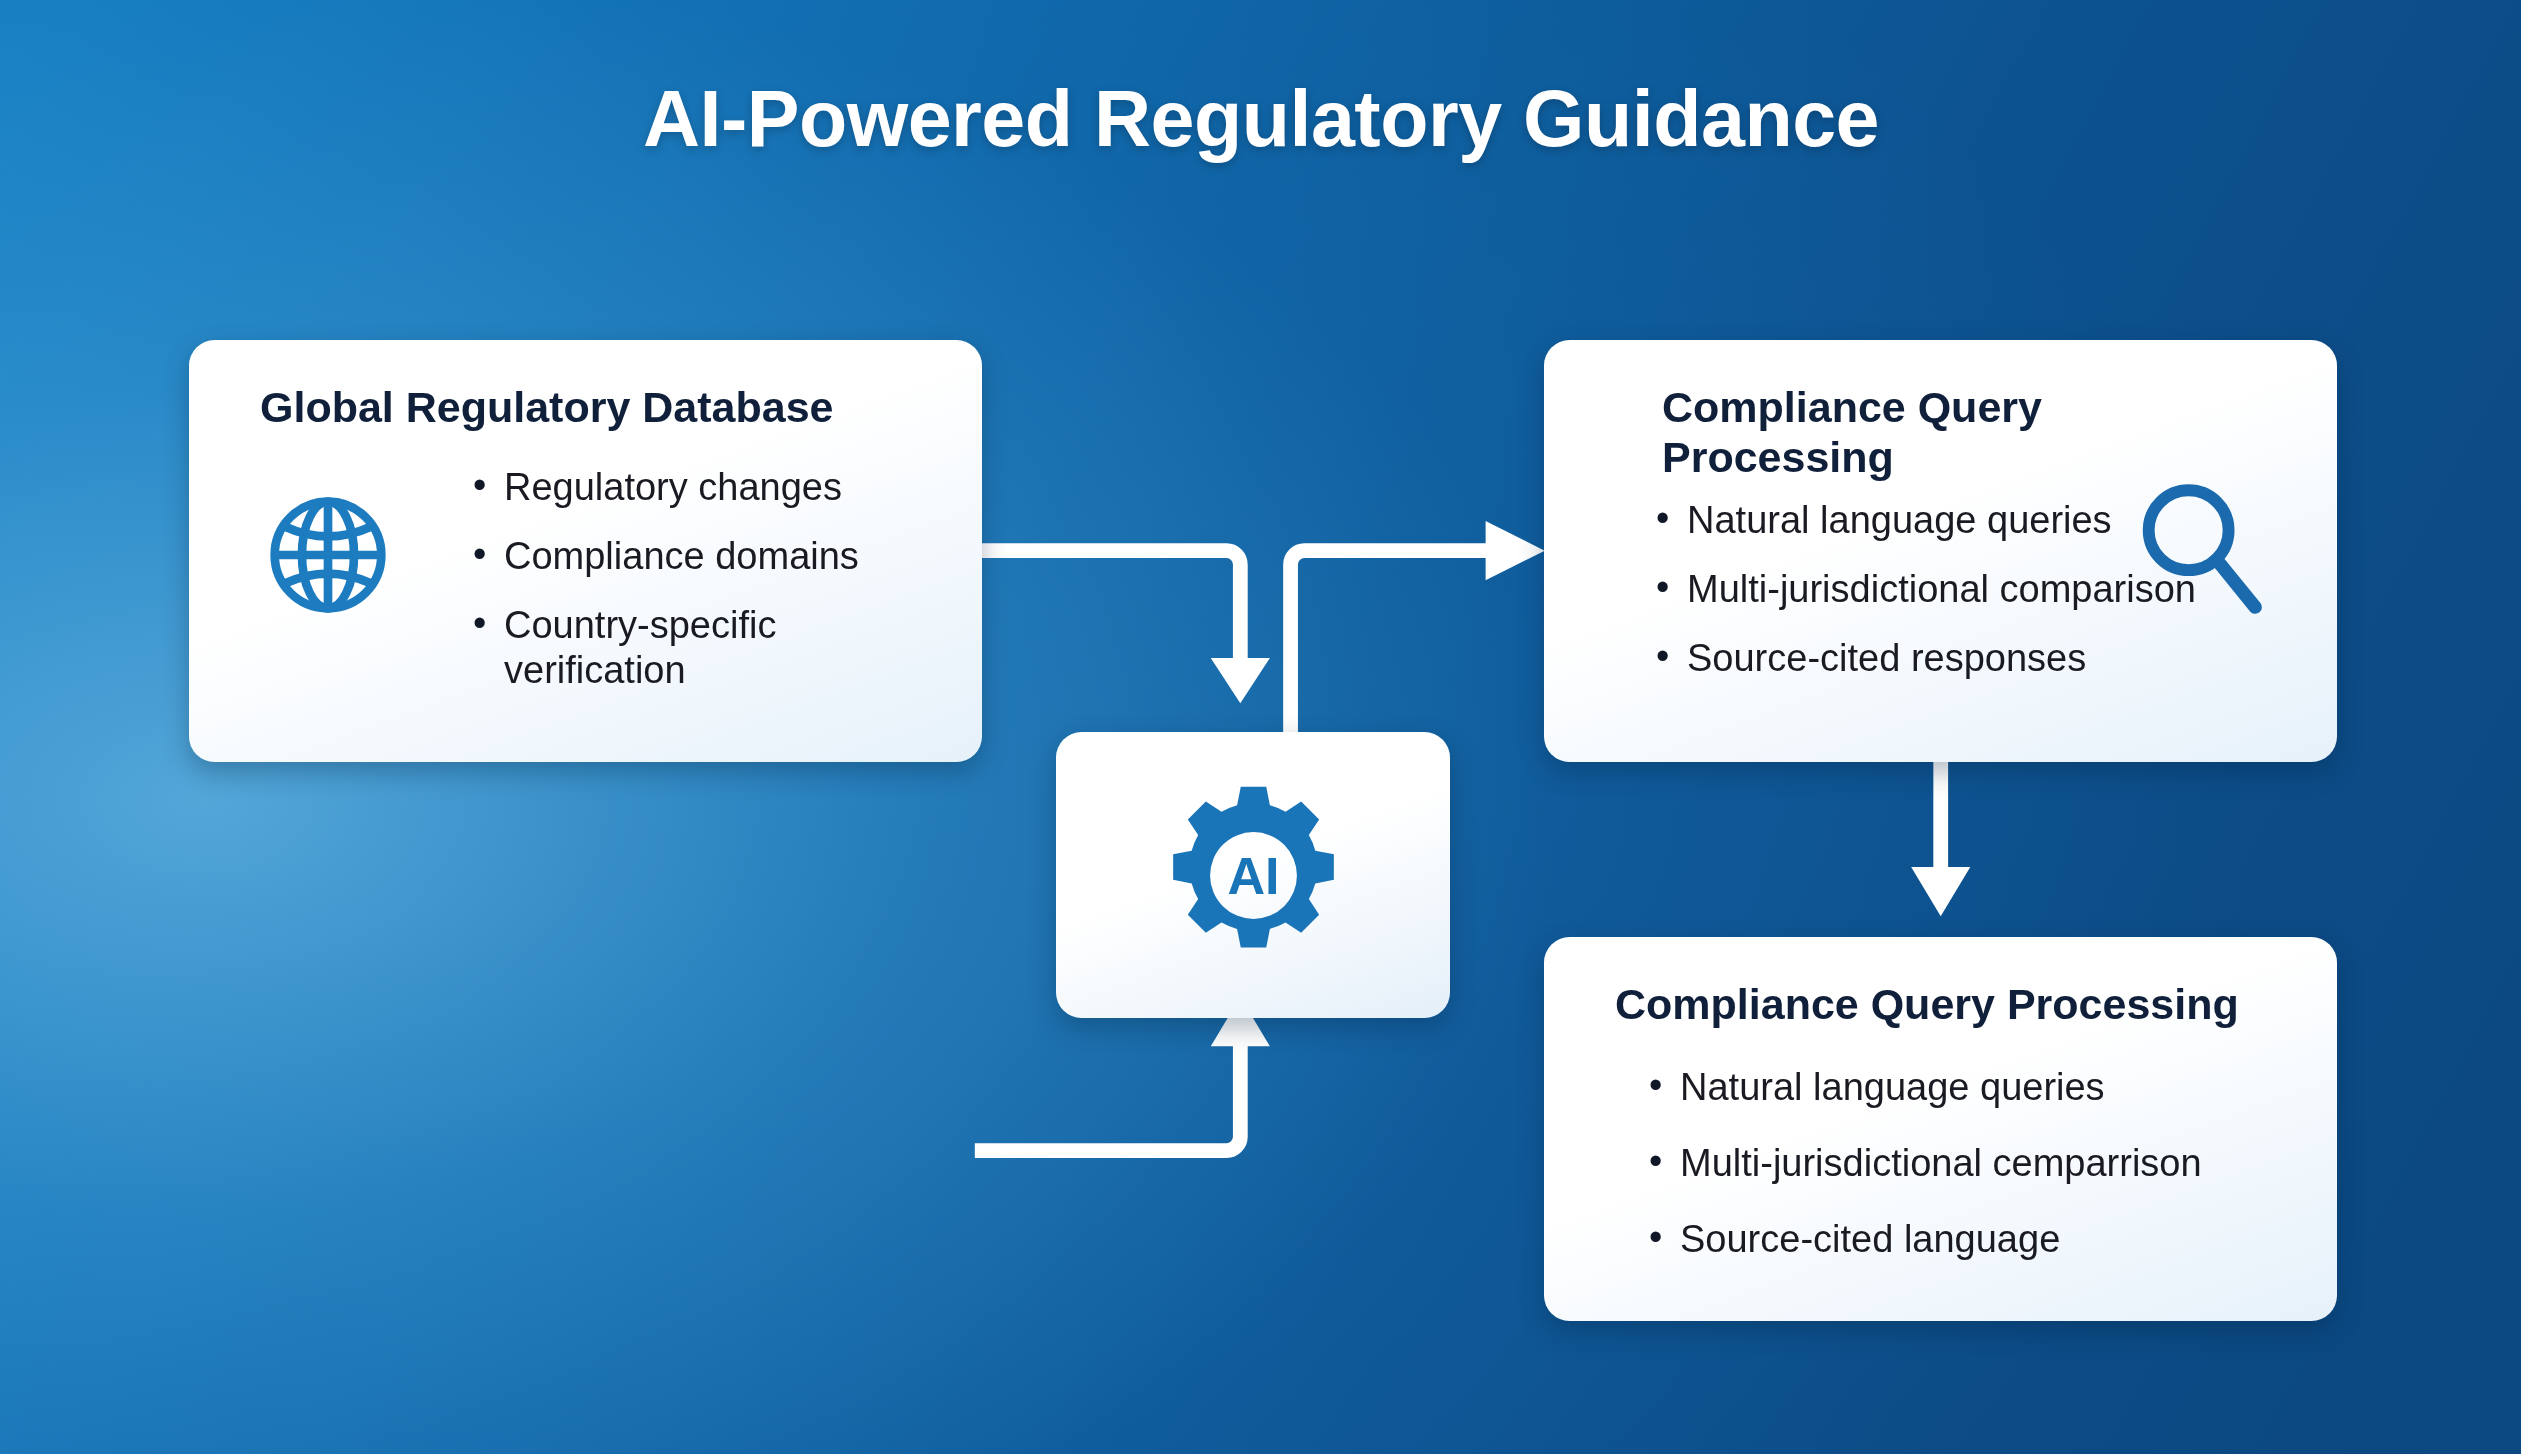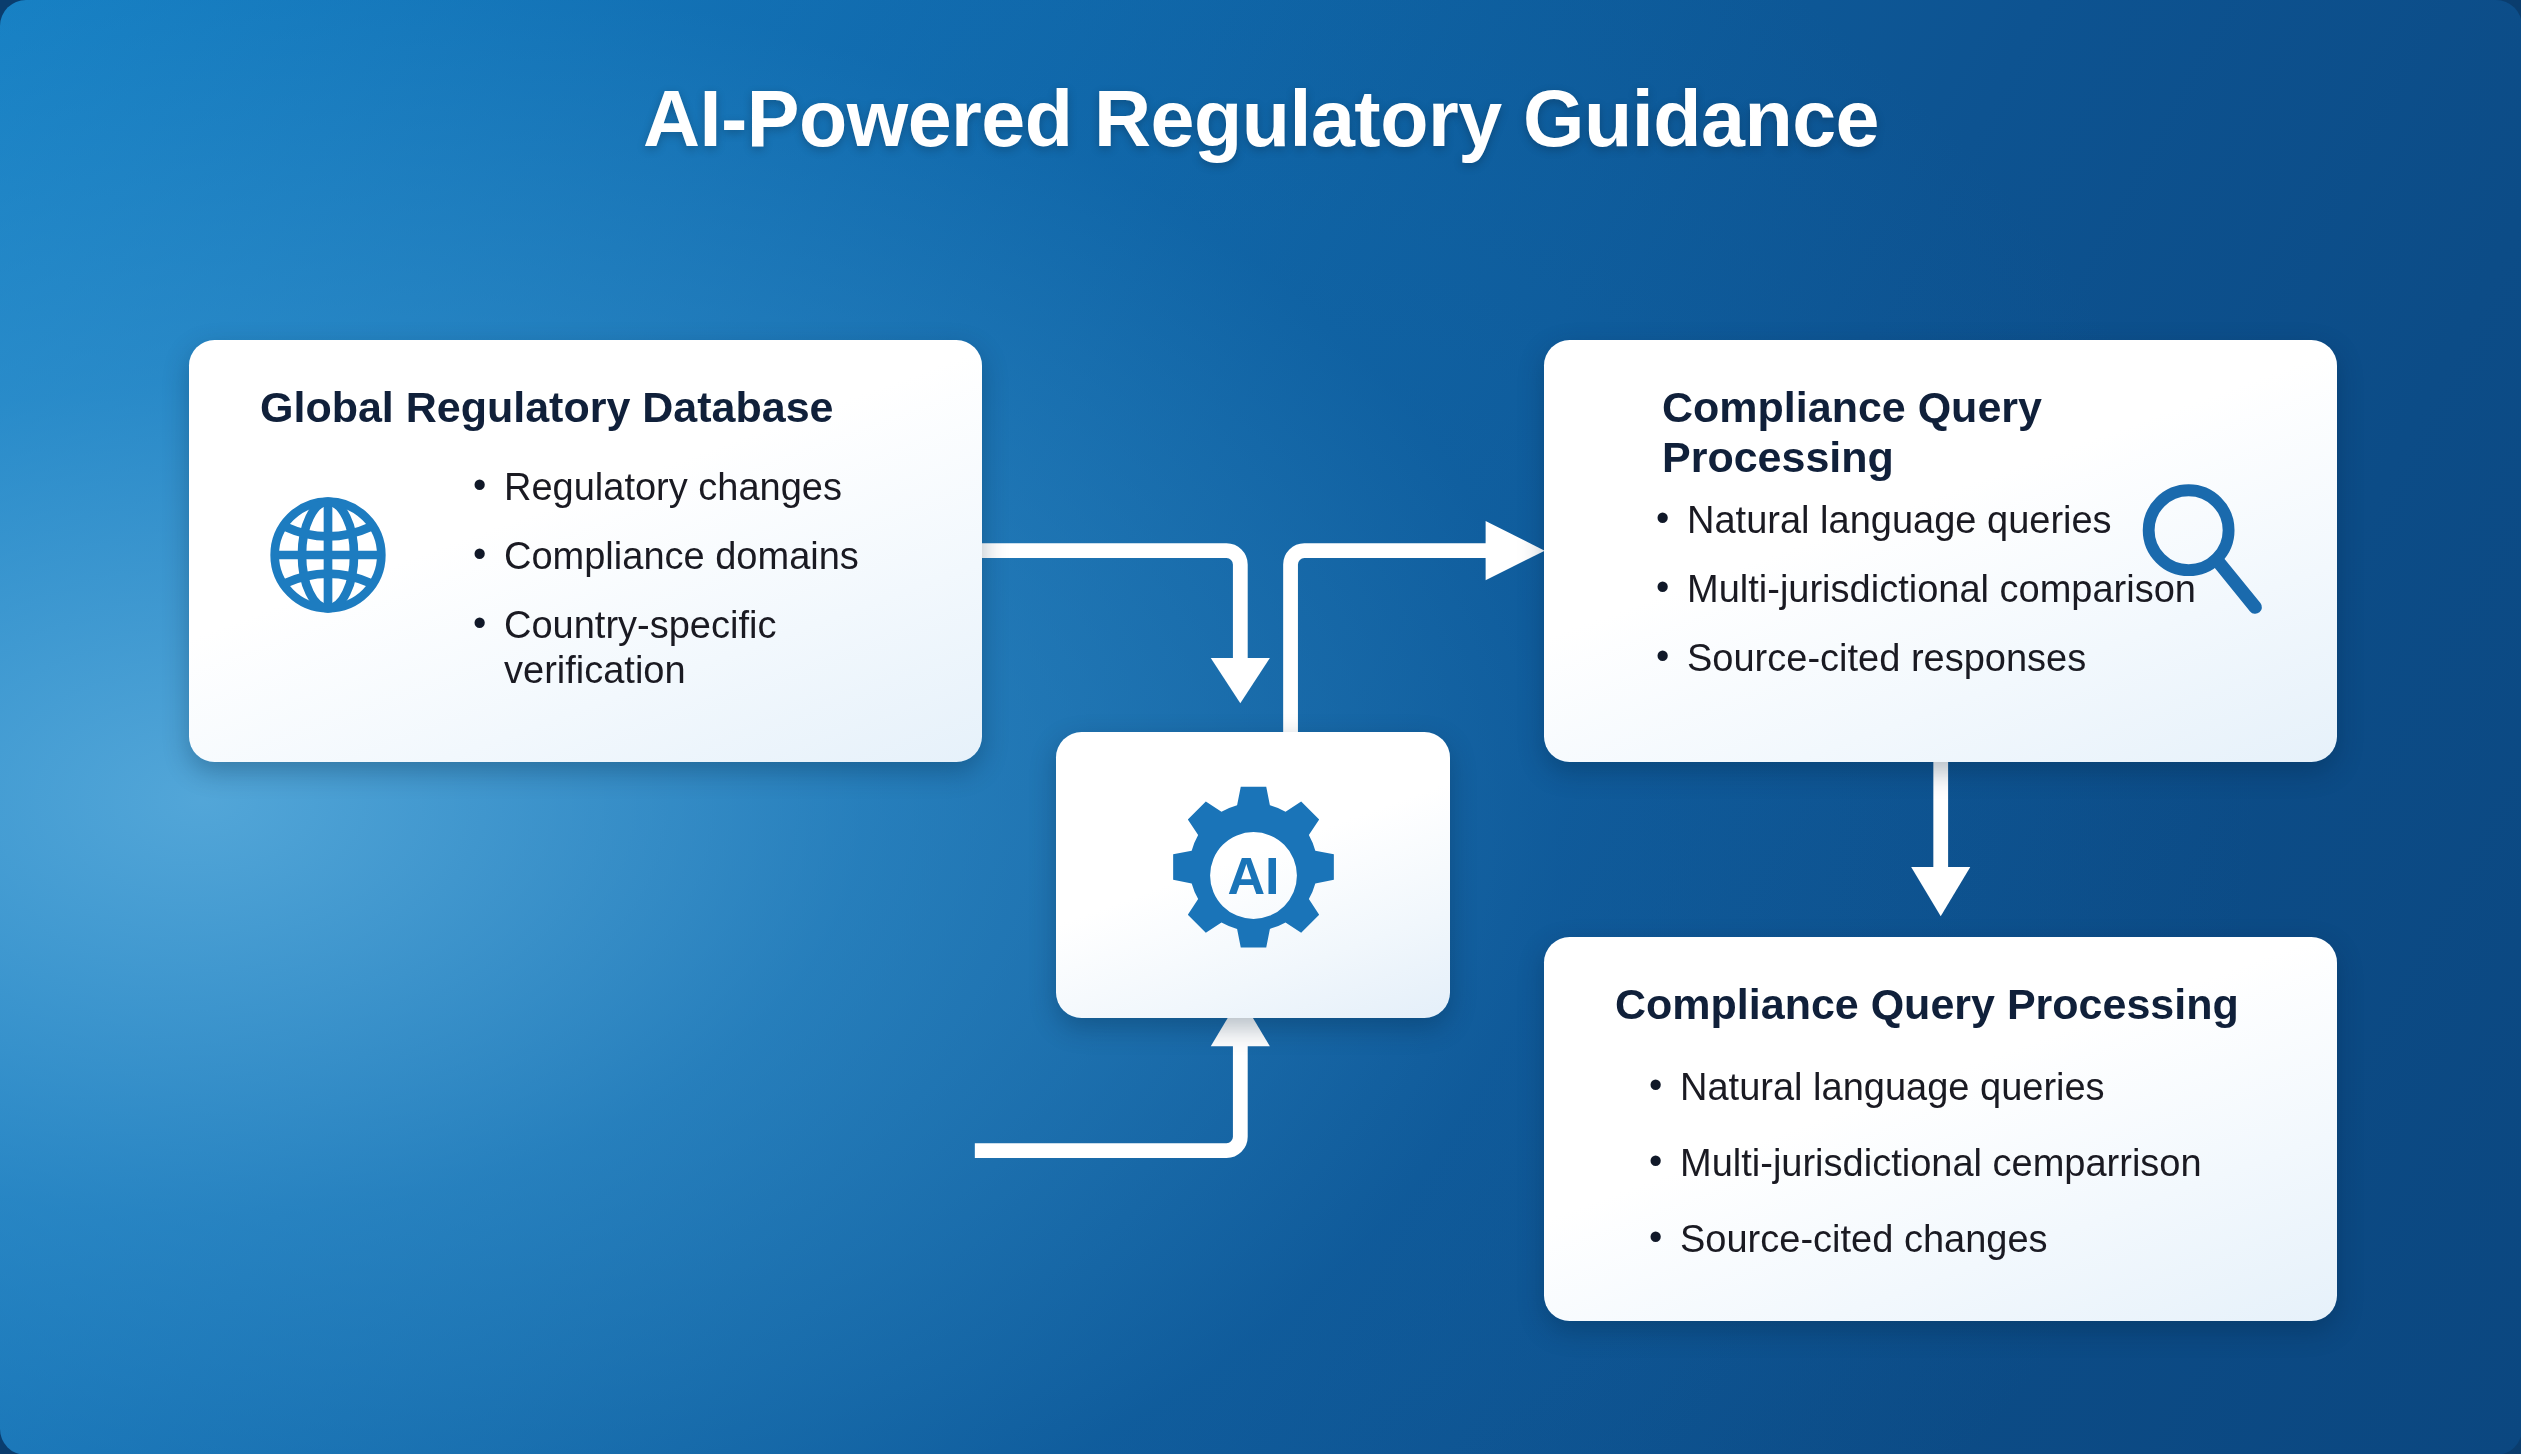--- a/index.html
+++ b/index.html
@@ -9,21 +9,20 @@
   }
   #stage {
     position: relative;
     width: 2522px;
     height: 1455px;
     overflow: hidden;
     font-family: "Liberation Sans", sans-serif;
     background:
       radial-gradient(ellipse 120% 130% at 8% 55%, rgba(94,175,222,0.85) 0%, rgba(59,150,208,0.55) 22%, rgba(24,112,180,0.25) 45%, rgba(13,79,139,0.0) 68%),
       linear-gradient(118deg, #1484c8 0%, #1279bd 12%, #0f6aad 28%, #0d5e9e 44%, #0d5391 62%, #0c4c87 80%, #0b4780 100%);
-    border-radius: 26px;
   }
 
   
   .title {
     position: absolute;
     left: 0;
     top: 73px;
     width: 2522px;
     text-align: center;
     color: #ffffff;
@@ -189,21 +188,21 @@
       <li>Source-cited responses</li>
     </ul>
   </div>
 
 
   <div class="card" id="card-cqp2">
     <div class="card-title">Compliance Query Processing</div>
     <ul class="bullets">
       <li>Natural language queries</li>
       <li>Multi-jurisdictional cemparrison</li>
-      <li>Source-cited changes</li>
+      <li>Source-cited language</li>
     </ul>
   </div>
 
   <div id="ai-node">
     <svg class="ico" width="193" height="193" viewBox="0 0 100 100">
       <path fill="#1a74b8" d="
         M 43.4 4 h 13.2 l 1.9 9.6 a 37 37 0 0 1 8.1 3.35 l 8.1 -5.35 l 9.33 9.33 l -5.35 8.1
         a 37 37 0 0 1 3.35 8.1 l 9.6 1.9 v 13.2 l -9.6 1.9 a 37 37 0 0 1 -3.35 8.1 l 5.35 8.1
         l -9.33 9.33 l -8.1 -5.35 a 37 37 0 0 1 -8.1 3.35 l -1.9 9.6 h -13.2 l -1.9 -9.6
         a 37 37 0 0 1 -8.1 -3.35 l -8.1 5.35 l -9.33 -9.33 l 5.35 -8.1

